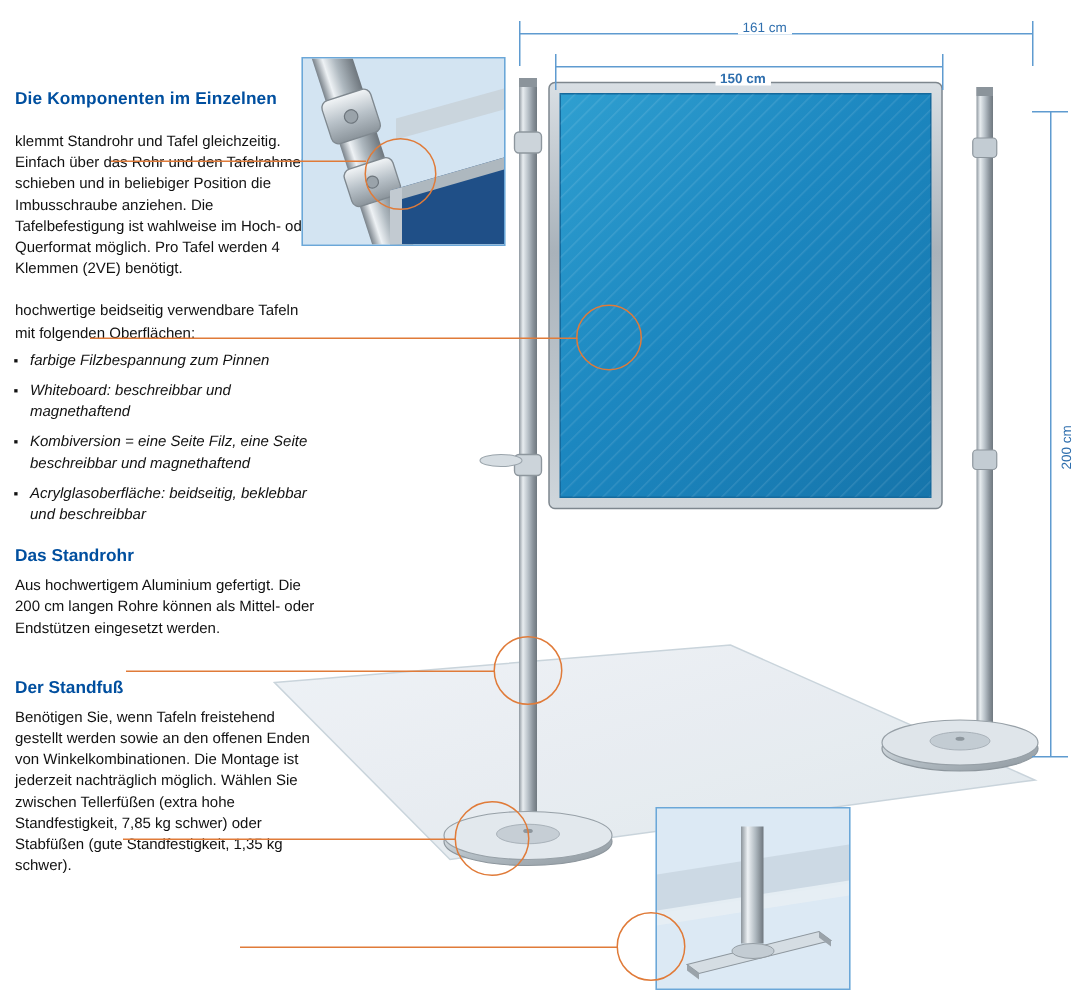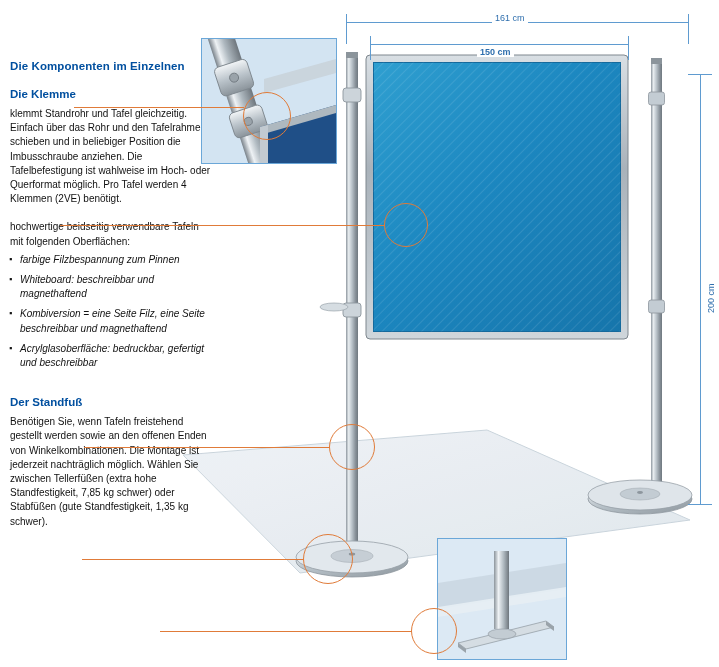--- a/index.html
+++ b/index.html
@@ -191,34 +191,37 @@
     <ellipse cx="352" cy="561" rx="56" ry="16" fill="url(#footGrad)" stroke="#8d969d" stroke-width="0.8"></ellipse>
     <ellipse cx="352" cy="557" rx="56" ry="16" fill="#e2e8ed" stroke="#97a0a7" stroke-width="0.8"></ellipse>
     <ellipse cx="352" cy="556" rx="21" ry="6.5" fill="#c6ced5" stroke="#a4adb4" stroke-width="0.6"></ellipse>
     <ellipse cx="352" cy="554" rx="3.2" ry="1.5" fill="#8d969d"></ellipse>
   </svg>
 
   <div class="textcol">
     <div class="maintitle">Die Komponenten im Einzelnen</div>
 
     <div class="blk">
-      <div class="sect-title">Die Klemme</div>
       <p class="body-txt">klemmt Standrohr und Tafel gleichzeitig. Einfach über das Rohr und den Tafelrahmen schieben und in beliebiger Position die Imbusschraube anziehen. Die Tafelbefestigung ist wahlweise im Hoch- oder Querformat möglich. Pro Tafel werden 4 Klemmen (2VE) benötigt.</p>
     </div>
 
     <div class="blk">
       <p class="body-txt">hochwertige beidseitig verwendbare Tafeln mit folgenden Oberflächen:</p>
       <ul class="bullets">
         <li>farbige Filzbespannung zum Pinnen</li>
         <li>Whiteboard: beschreibbar und magnethaftend</li>
         <li>Kombiversion = eine Seite Filz, eine Seite beschreibbar und magnethaftend</li>
-        <li>Acrylglasoberfläche: bedruckbar, gefertigt und beschreibbar</li>
+        <li>Acrylglasoberfläche: beidseitig, beklebbar und beschreibbar</li>
       </ul>
     </div>
 
+    <div class="blk" style="margin-top:12px;">
+      <div class="sect-title">Das Standrohr</div>
+      <p class="body-txt">Aus hochwertigem Aluminium gefertigt. Die 200 cm langen Rohre können als Mittel- oder Endstützen eingesetzt werden.</p>
+    </div>
 
     <div class="blk" style="margin-top:26px;">
       <div class="sect-title">Der Standfuß</div>
       <p class="body-txt">Benötigen Sie, wenn Tafeln freistehend gestellt werden sowie an den offenen Enden von Winkelkombinationen. Die Montage ist jederzeit nachträglich möglich. Wählen Sie zwischen Tellerfüßen (extra hohe Standfestigkeit, 7,85 kg schwer) oder Stabfüßen (gute Standfestigkeit, 1,35 kg schwer).</p>
     </div>
   </div>
 
   <div class="inset" style="left:201px; top:38px; width:134px; height:124px;">
     <svg width="134" height="124" viewBox="0 0 134 124">
       <defs>

